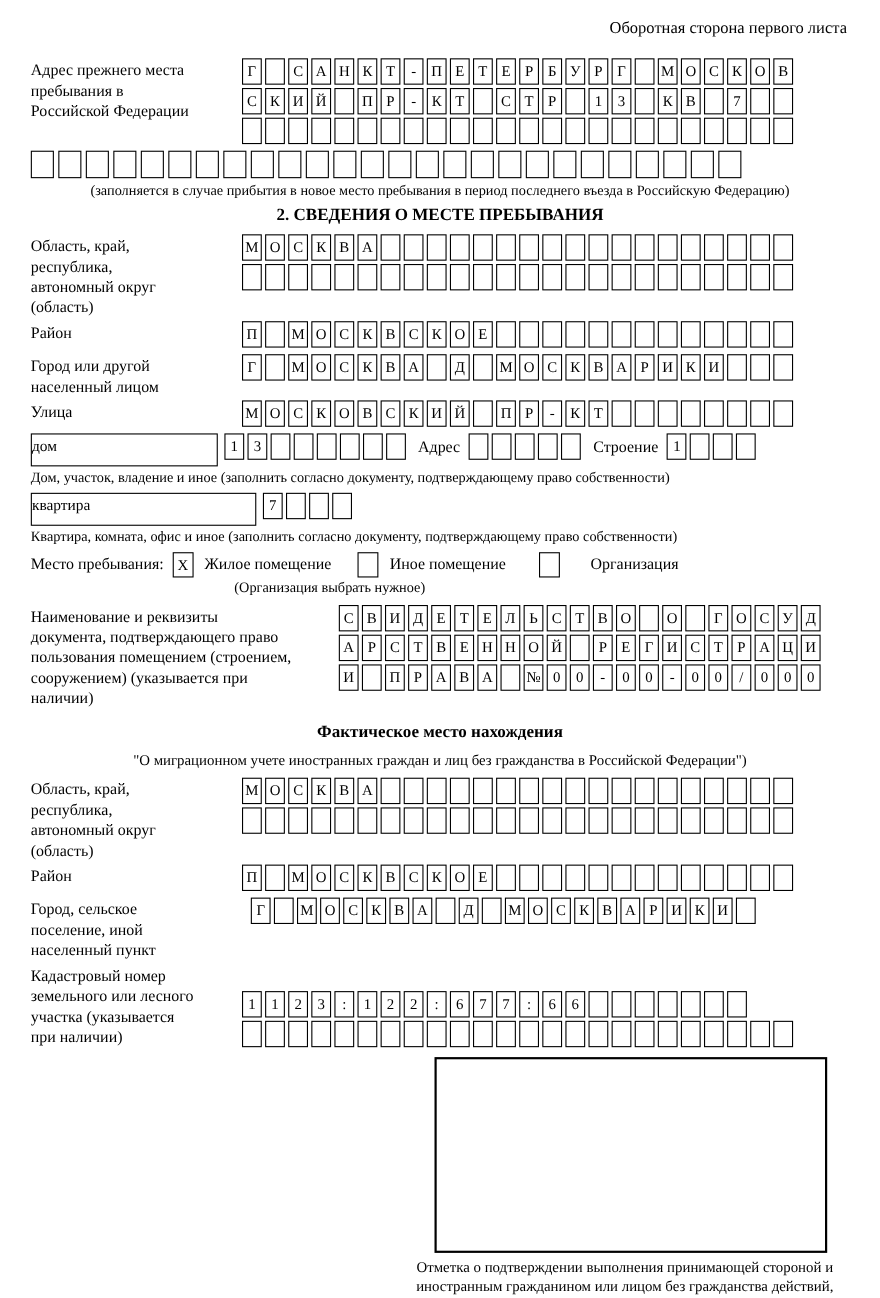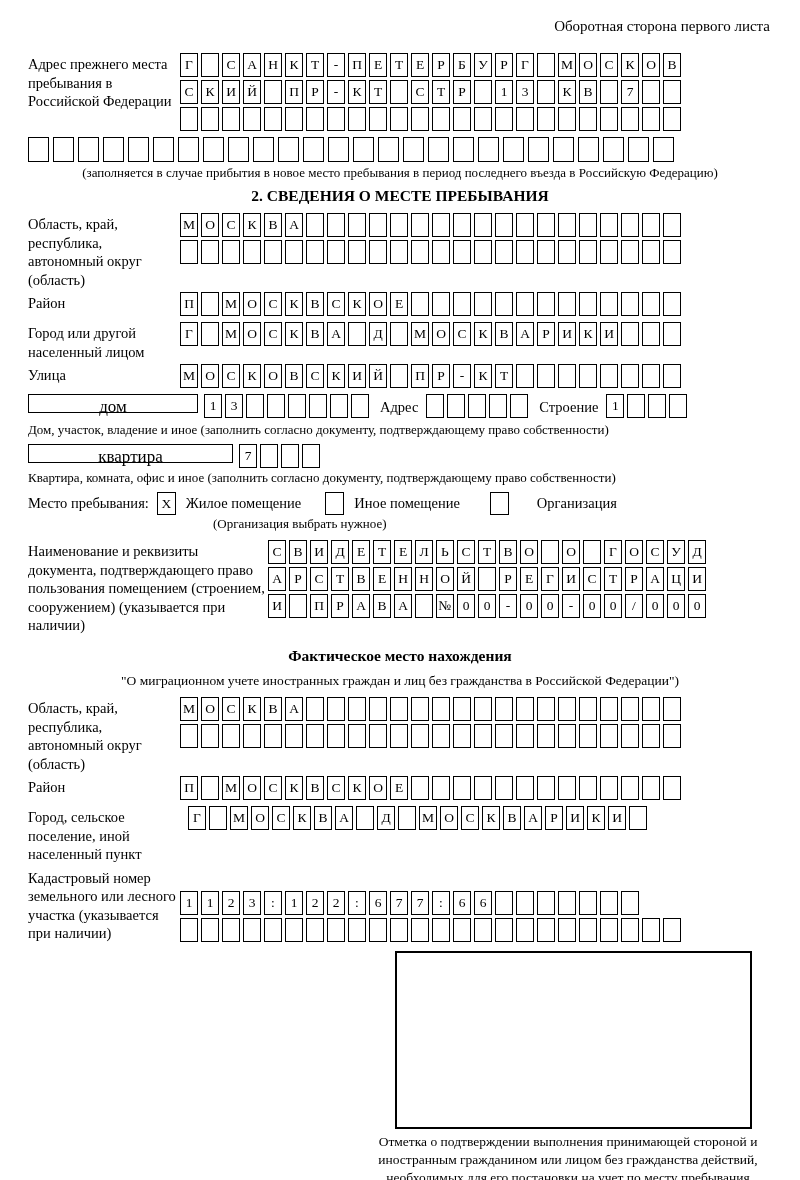--- a/index.html
+++ b/index.html
@@ -5,38 +5,38 @@
   * { box-sizing: border-box; }
   html, body { margin: 0; padding: 0; }
   body {
     width: 800px; height: 1180px;
     background: #ffffff; color: #000;
     font-family: "Liberation Serif", "DejaVu Serif", serif;
     overflow: hidden;
   }
   .page { padding: 8px 28px 0 28px; width: 800px; }
   .hdr { text-align: right; font-size: 15px; margin: 10px 2px 18px 0; }
-  .block { display: flex; margin-bottom: 3px; }
+  .block { display: flex; margin-bottom: 3px; gap: 40px; }
   .lbl { width: 152px; flex: none; font-size: 14.5px; line-height: 1.28; padding-top: 2px; }
   .lbl-wide { width: 240px; }
   .lbl-med { width: 160px; }
   .rows { flex: 1; }
   .cellrow { display: flex; margin-bottom: 3px; }
   .cell {
     width: 18px; height: 24px; flex: none;
     border: 1.5px solid #000; margin-right: 3px;
     text-align: center; font-size: 13.5px; line-height: 22px;
   }
   .big .cell { width: 21px; height: 25px; margin-right: 4px; line-height: 23px; }
   .note-c { text-align: center; font-size: 13px; margin: 2px 0 6px 0; }
   .note-l { text-align: left; font-size: 13px; margin: 1px 0 6px 0; }
   .sect-title { text-align: center; font-weight: bold; font-size: 15.5px; margin: 6px 0 8px 0; }
   .labelbox {
-    border: 1.5px solid #000; height: 19px; line-height: 23px;
-    text-align: center; font-size: 17px; flex: none;
+    border: 1.5px solid #000; height: 30px; line-height: 23px;
+    text-align: left; font-size: 14px; flex: none;
   }
   .inline-lbl { font-size: 14.5px; line-height: 26px; padding: 0 8px; flex: none; }
   .hrow { display: flex; margin-bottom: 2px; }
   .gap6 { width: 6px; flex: none; }
   .stayrow { display: flex; align-items: center; margin: 4px 0 1px 0; font-size: 14.5px; }
   .stayrow .cb { width: 19px; height: 23px; line-height: 21px; margin: 0 10px 0 8px; }
   .stay-note { font-size: 13px; margin: 0 0 8px 185px; }
   .subnote { text-align: center; font-size: 13.5px; margin: 0 0 2px 0; }
   .stampbox { border: 2px solid #000; width: 357px; height: 178px; margin: 6px 0 4px 367px; }
   .stampcap { width: 430px; margin-left: 325px; text-align: center; font-size: 13.5px; line-height: 1.35; }

